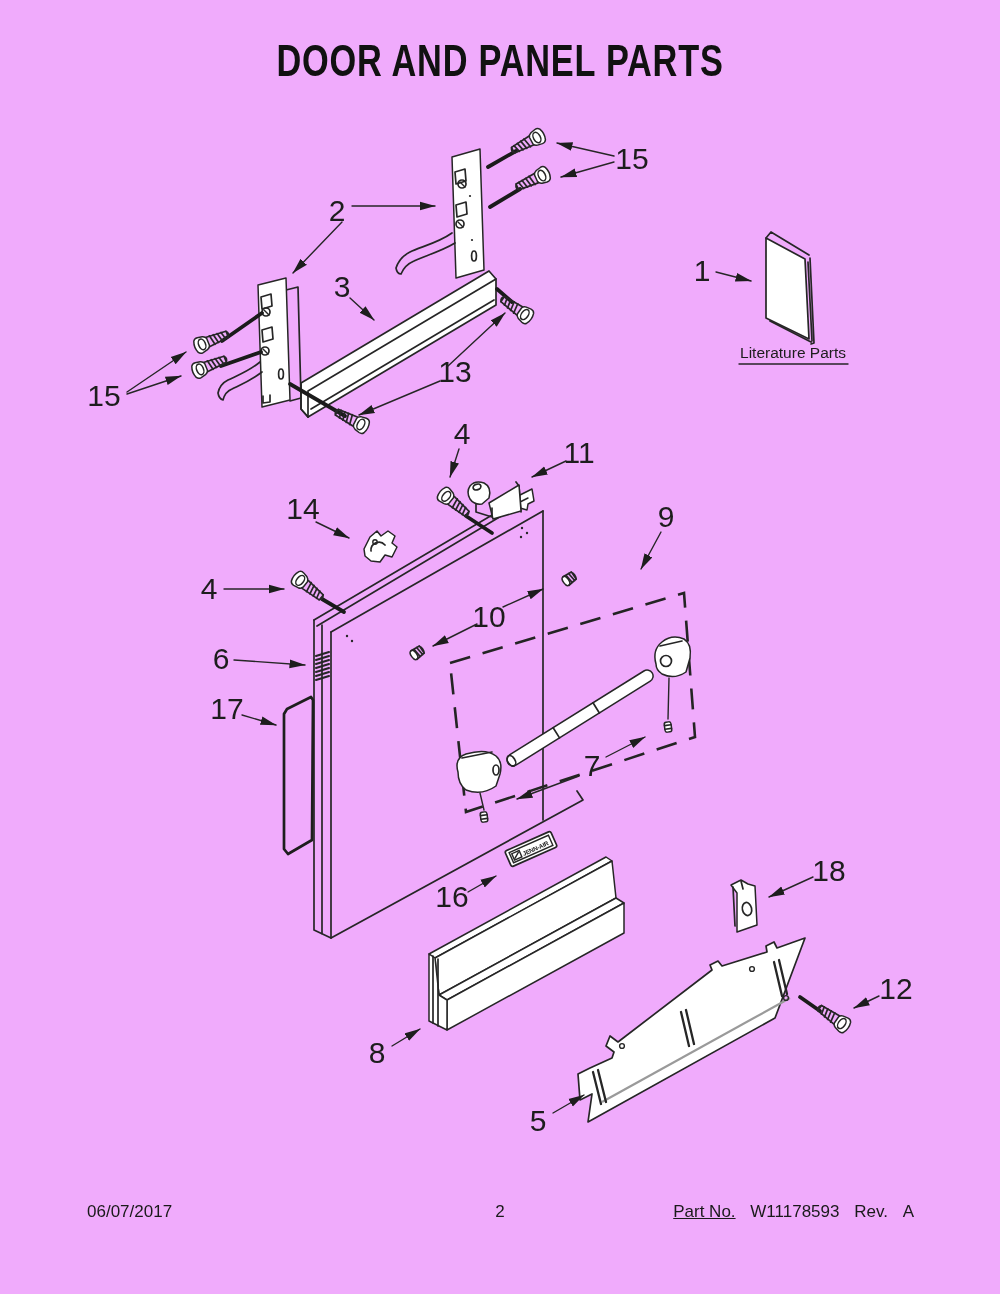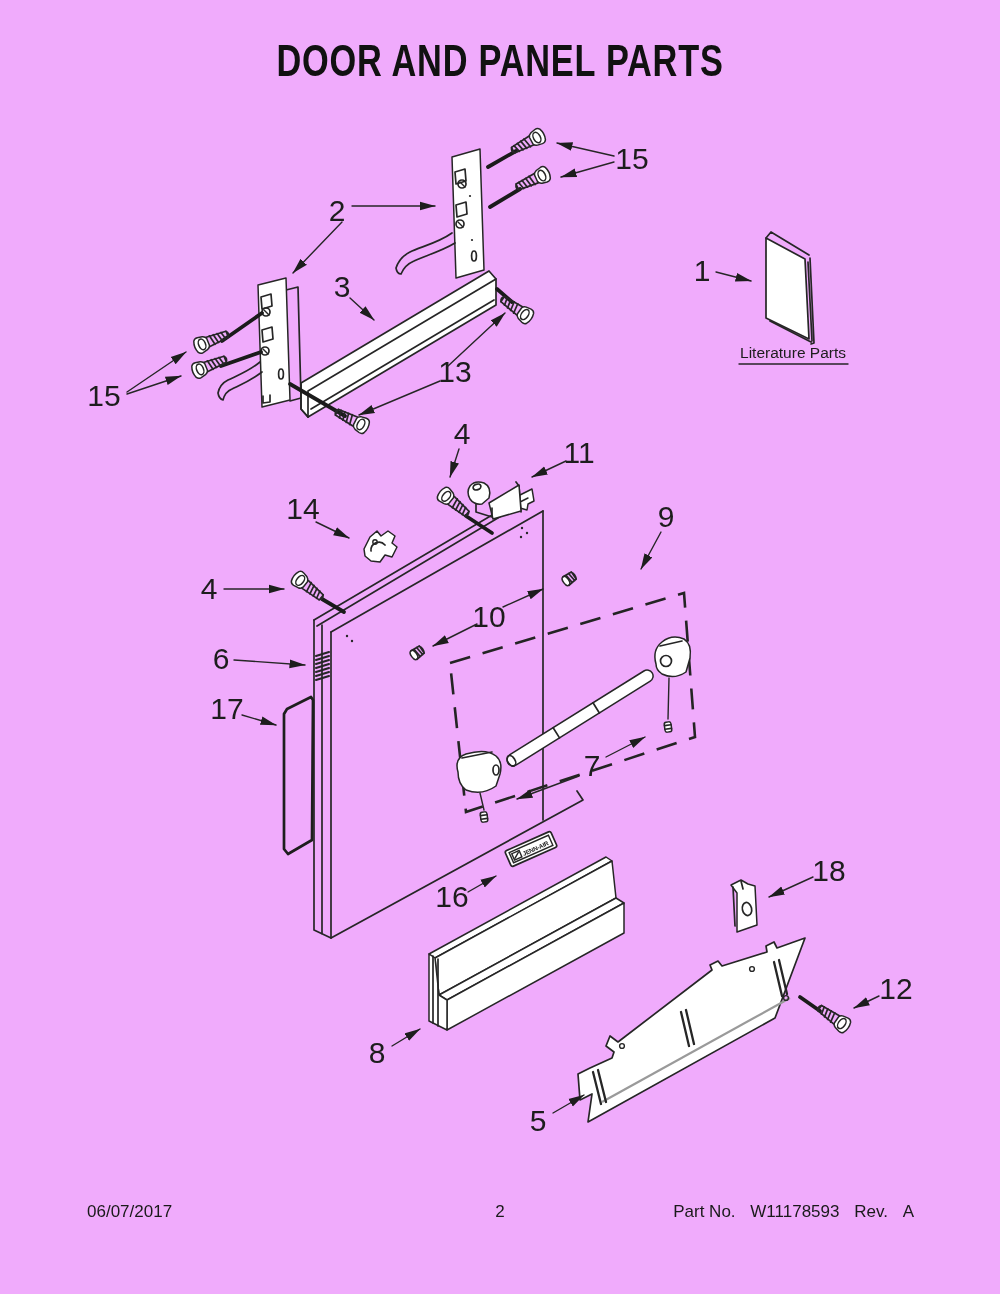--- a/index.html
+++ b/index.html
@@ -18,21 +18,21 @@
   .caption{font-size:15.5px;fill:#1d1d1d;text-anchor:middle;}
   .badgetxt{font-size:6.2px;font-weight:bold;letter-spacing:-0.2px;fill:#1d1d1d;}
   .dash{fill:none;stroke:#242424;stroke-width:2.6;stroke-dasharray:21 13;stroke-linecap:butt;}
   .outline17{fill:none;stroke:#1e1e1e;stroke-width:2.7;stroke-linejoin:round;}
   .gray{fill:none;stroke:#9a9a9a;stroke-width:2.2;}
   .footer{position:absolute;top:1202px;left:0;width:1000px;font-size:17px;color:#1a1a1a;}
   .footer .date{position:absolute;left:87px;top:0;}
   .footer .pageno{position:absolute;left:0;width:1000px;text-align:center;top:0;}
   .footer .right{position:absolute;right:86px;top:0;white-space:nowrap;}
   .footer .right span{margin-left:10px;}
-  .footer .right span:first-child{margin-left:16px;}
+  .footer .right span:first-child{margin-left:16px;text-decoration:underline;}
 </style>
 </head>
 <body>
 
 <div id="page">
 
   <div class="title">DOOR AND PANEL PARTS</div>
 
   <svg width="1000" height="1294" viewBox="0 0 1000 1294">
     <defs>

